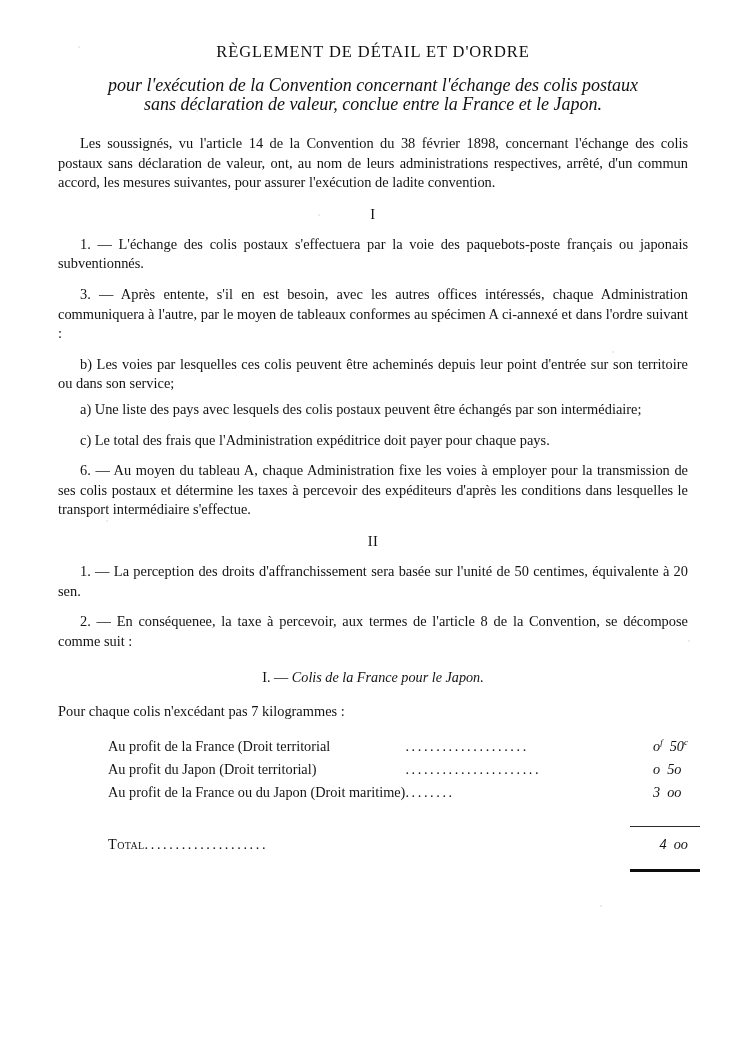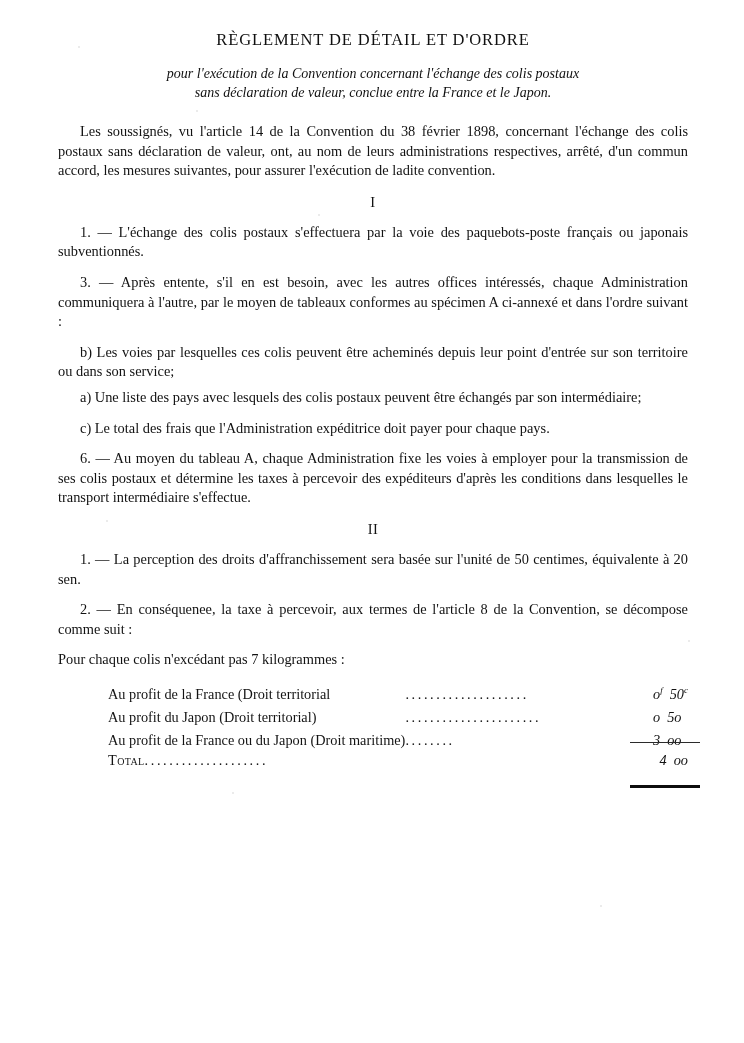--- a/index.html
+++ b/index.html
@@ -31,29 +31,29 @@
     top: 30px;
     width: 630px;
   }
 
   
   .doc-title {
     text-align: center;
     font-size: 16.5px;
     letter-spacing: 0.9px;
     font-weight: normal;
-    margin: 0 0 14px 0;
+    margin: 12px 0 14px 0;
     color: #101010;
     white-space: nowrap;
   }
 
   .doc-subtitle {
     text-align: center;
     font-style: italic;
-    font-size: 14px;
+    font-size: 18px;
     line-height: 19px;
     margin: 0 auto 20px auto;
     width: 590px;
     color: #111;
   }
   .doc-subtitle .l2 { display: block; }
 
   
   .para {
     text-align: justify;
@@ -119,21 +119,21 @@
   }
   .t-amount .unit {
     font-size: 9px;
     vertical-align: super;
     letter-spacing: 0;
   }
   .t-amount .gap { display: inline-block; width: 7px; }
 
   .total-block {
     position: relative;
-    margin-top: 0;
+    margin-top: 32px;
     margin-left: 50px;
     width: 580px;
   }
   .total-table {
     width: 100%;
     border-collapse: collapse;
   }
   .total-table td {
     font-size: 14.3px;
     line-height: 19.5px;
@@ -194,20 +194,23 @@
     <p class="para tight">b) Les voies par lesquelles ces colis peuvent être acheminés depuis leur point d'entrée sur son territoire ou dans son service;</p>
     <p class="para">a) Une liste des pays avec lesquels des colis postaux peuvent être échangés par son intermédiaire;</p>
     <p class="para">c) Le total des frais que l'Administration expéditrice doit payer pour chaque pays.</p>
     <p class="para">6. — Au moyen du tableau A, chaque Administration fixe les voies à employer pour la transmission de ses colis postaux et détermine les taxes à percevoir des expéditeurs d'après les conditions dans lesquelles le transport intermédiaire s'effectue.</p>
 
     <div class="section-num">II</div>
 
     <p class="para">1. — La perception des droits d'affranchissement sera basée sur l'unité de 50 centimes, équivalente à 20 sen.</p>
     <p class="para">2. — En conséquenee, la taxe à percevoir, aux termes de l'article 8 de la Convention, se décompose comme suit :</p>
 
+    <div class="sub-heading">
+      <span class="lead">I. — </span><span>Colis de la France pour le Japon.</span>
+    </div>
 
     <p class="para noindent">Pour chaque colis n'excédant pas 7 kilogrammes :</p>
 
     <table class="tariff">
       <tbody>
         <tr>
           <td class="t-label">Au profit de la France (Droit territorial</td>
           <td class="t-leader">....................</td>
           <td class="t-amount"><span>o</span><span class="unit">f</span><span class="gap"></span><span>50</span><span class="unit">c</span></td>
         </tr>

